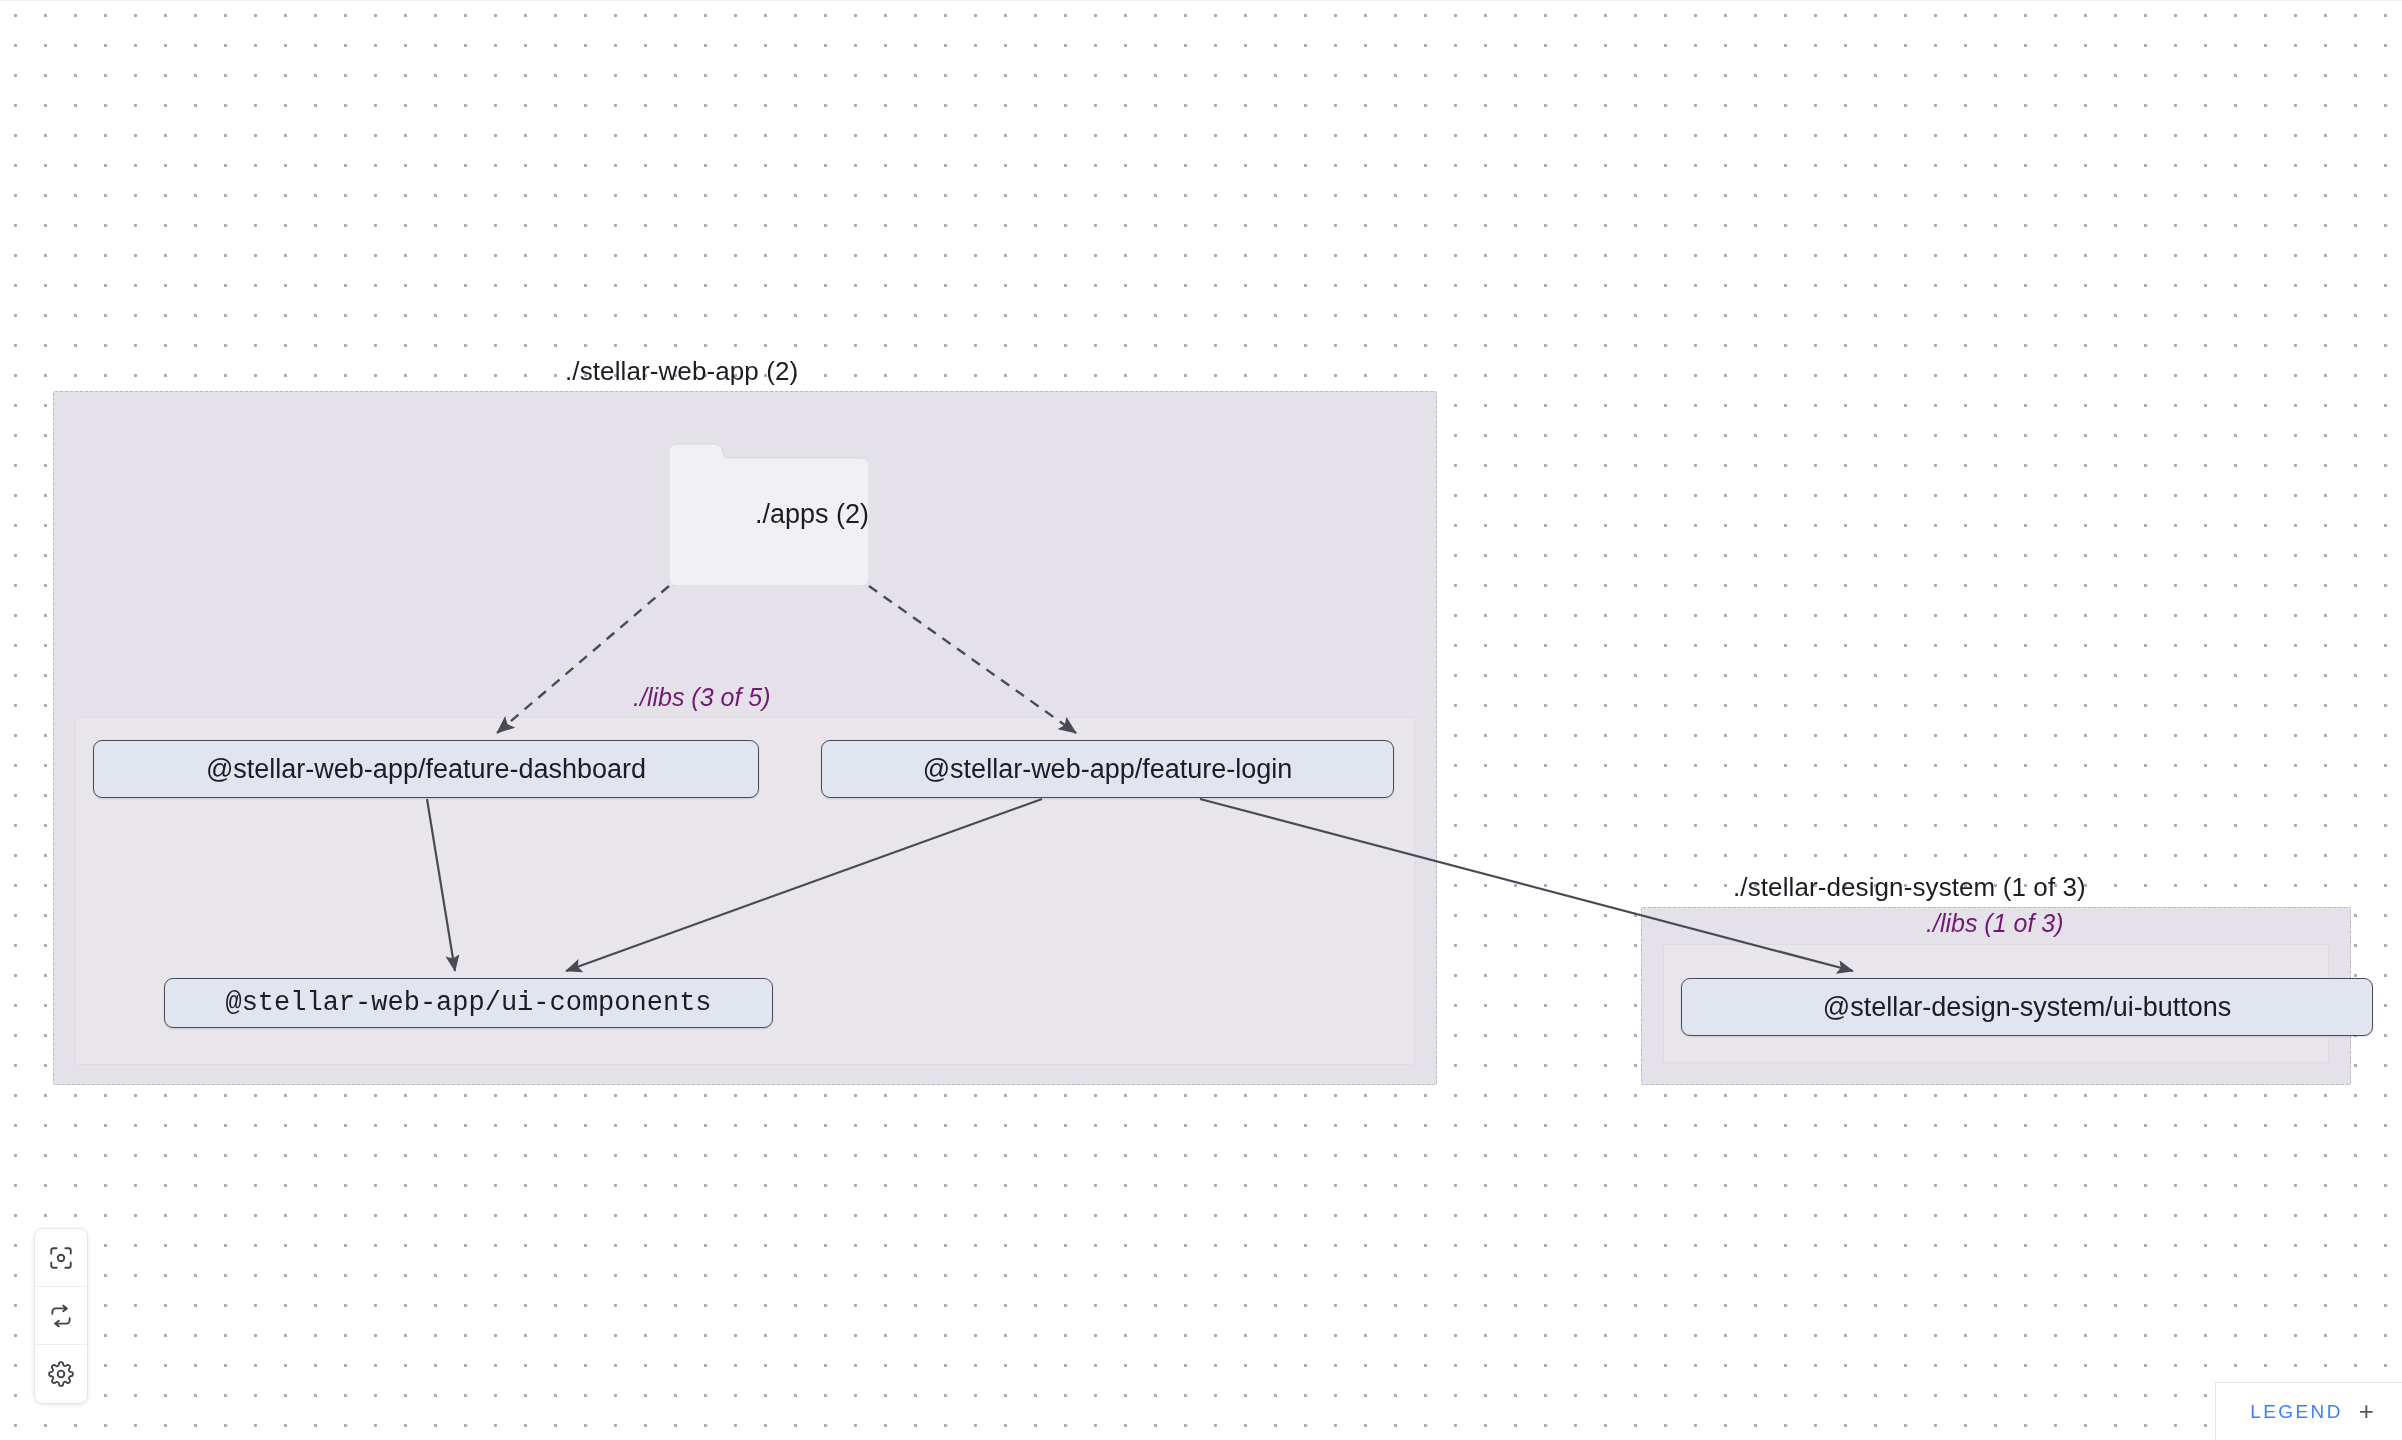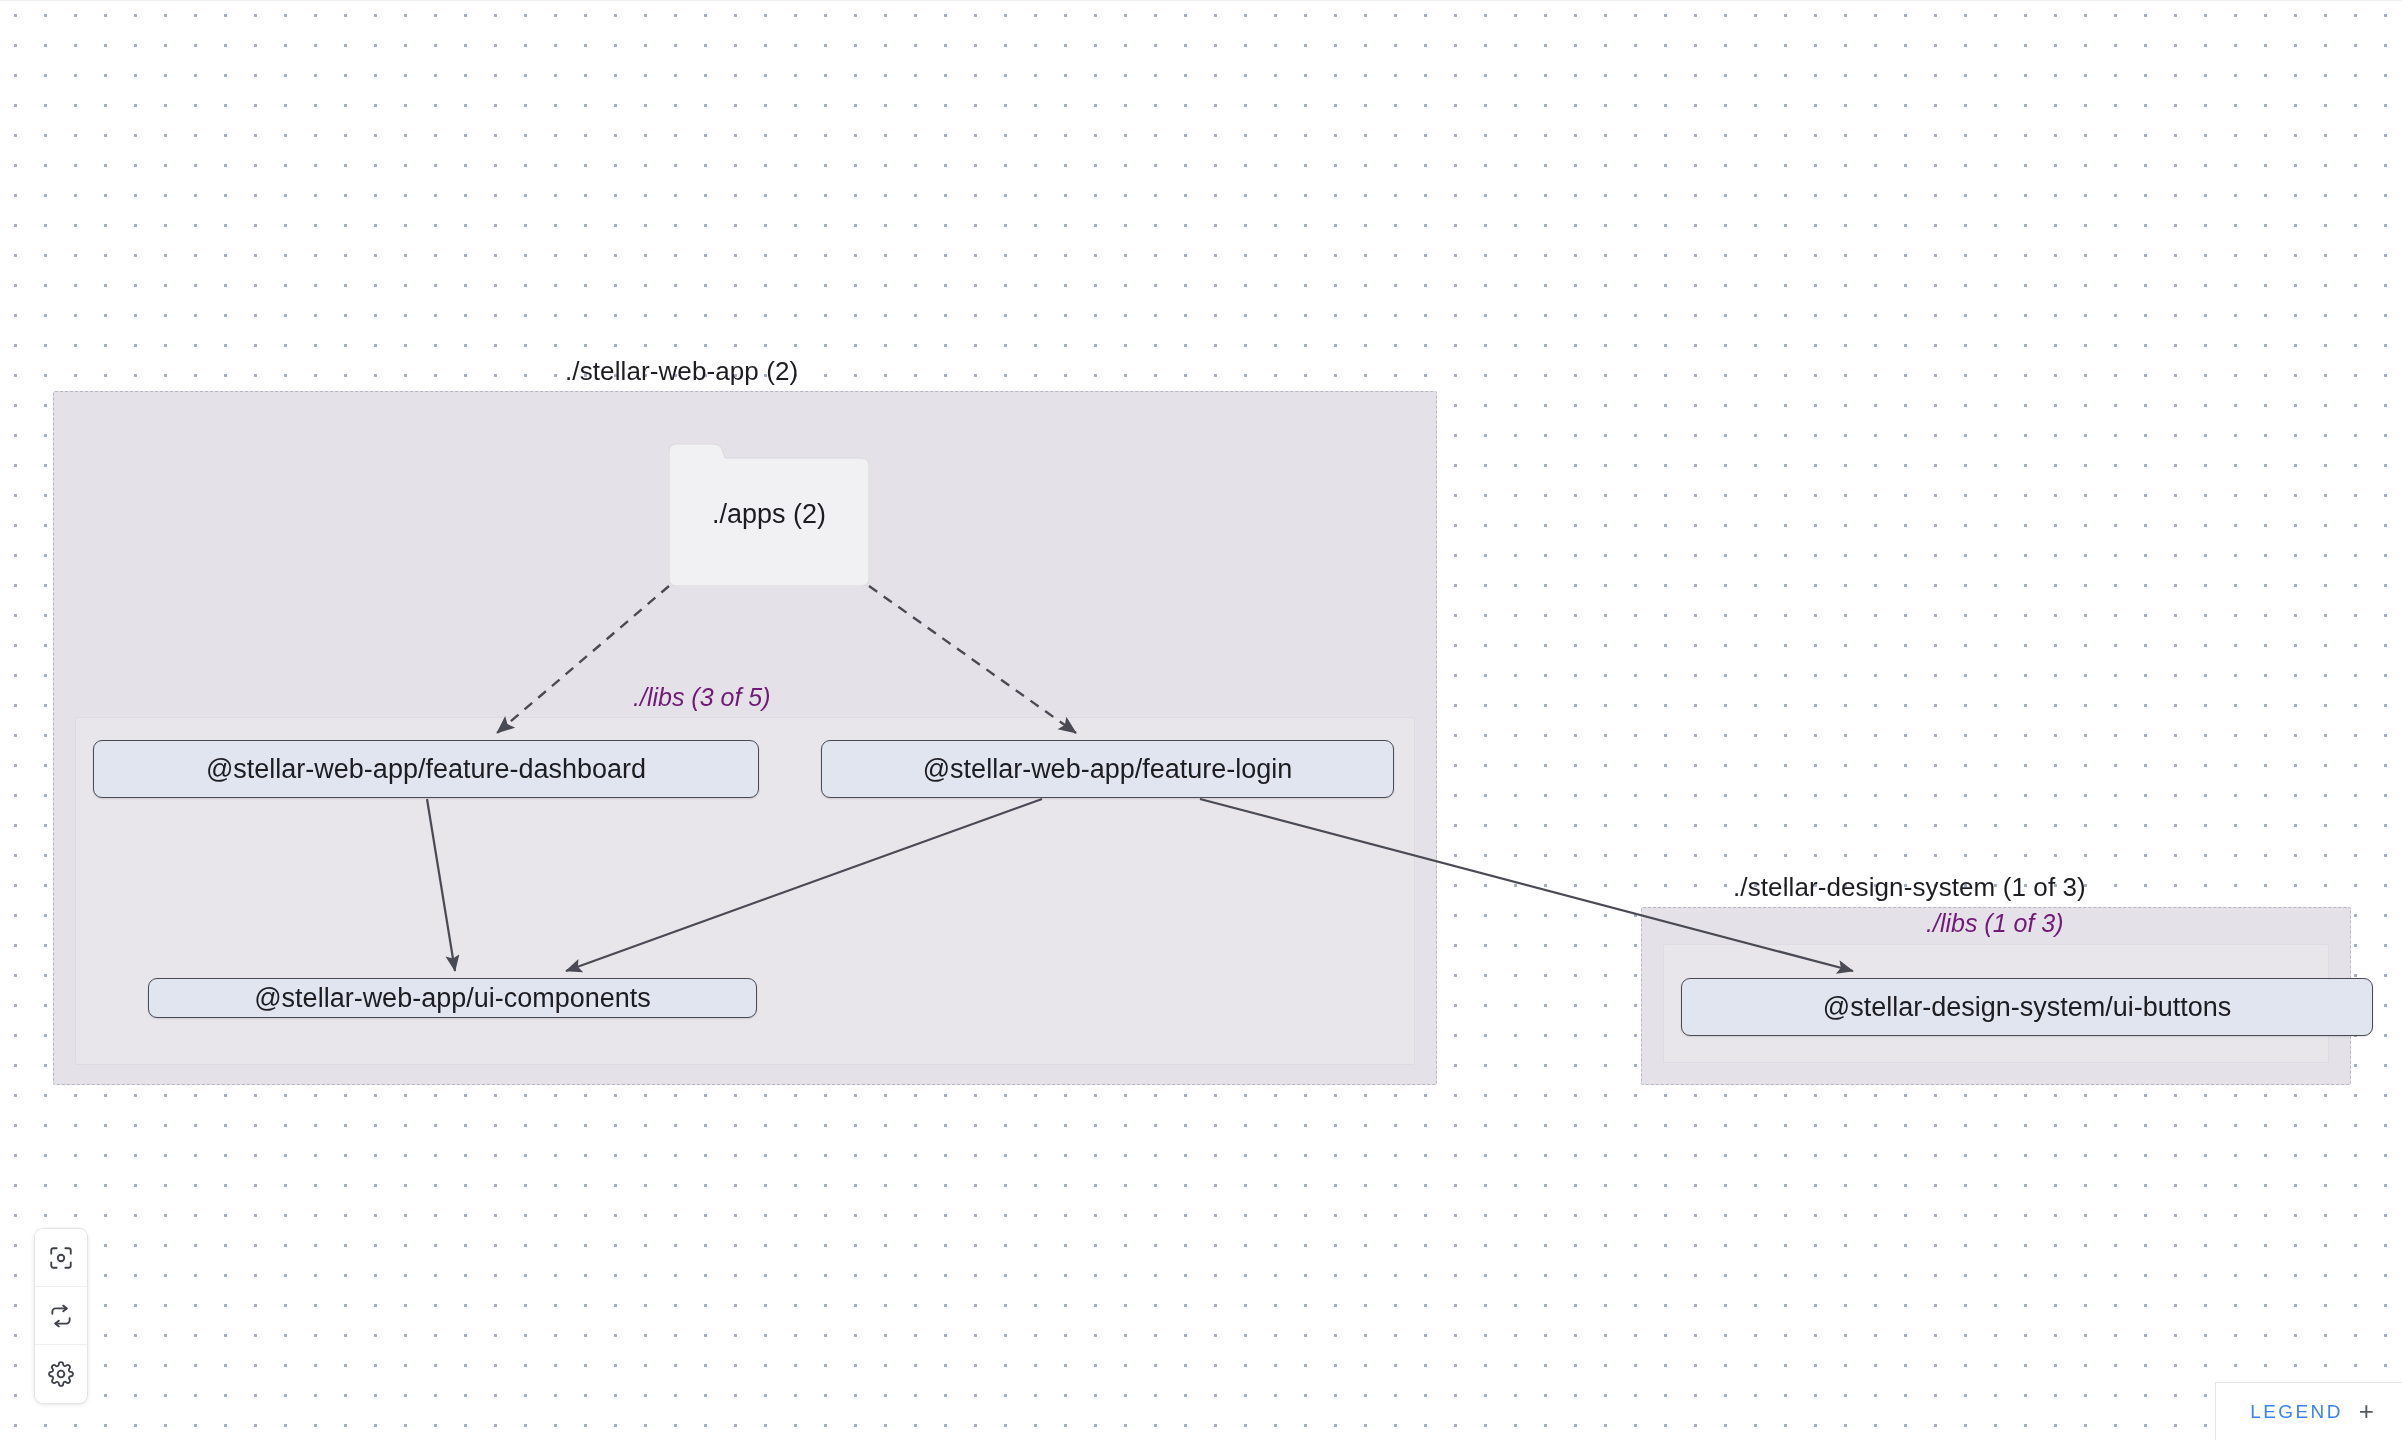--- a/index.html
+++ b/index.html
@@ -96,21 +96,21 @@
     position: absolute;
     z-index: 4;
     cursor: pointer;
   }
 
   .folder-node .folder-label {
     position: absolute;
     left: 0; right: 0;
     top: 50%;
     transform: translateY(-42%);
-    text-align: center;
+    text-align: right;
     color: #1c1c21;
     font-size: 27px;
     white-space: nowrap;
     pointer-events: none;
   }
 
   
   #tool-panel {
     position: absolute;
     left: 34px;
@@ -218,21 +218,21 @@
   <svg width="200" height="148" viewBox="0 0 200 148">
     <path d="M 0 14 Q 0 6 8 6 L 44 6 Q 52 6 54 14 L 56 20 L 192 20 Q 200 20 200 28 L 200 140 Q 200 148 192 148 L 8 148 Q 0 148 0 140 Z" fill="#f1f1f4" stroke="#d9d9de" stroke-width="1"></path>
   </svg>
   <span class="folder-label">./apps (2)</span>
 </div>
 
 <div class="lib-node" style="left:93px; top:740px; width:666px; height:58px;">@stellar-web-app/feature-dashboard</div>
 
 <div class="lib-node" style="left:821px; top:740px; width:573px; height:58px;">@stellar-web-app/feature-login</div>
 
-<div class="lib-node" style="left:148px; top:978px; width:609px; height:40px;">@stellar-web-app/ui-components</div>
+<div class="lib-node" style="left:164px; top:978px; width:609px; height:50px;font-family:Liberation Mono, monospace;">@stellar-web-app/ui-components</div>
 
 <div class="lib-node" style="left:1681px; top:978px; width:692px; height:58px;">@stellar-design-system/ui-buttons</div>
 
 <div id="tool-panel">
 
   <button class="tool-btn" title="Focus graph">
     <span>
       <svg width="26" height="26" viewBox="0 0 24 24" fill="none" stroke="#3f4248" stroke-width="1.7" stroke-linecap="round" stroke-linejoin="round">
         <path d="M3 8 V5 a2 2 0 0 1 2 -2 h3"></path>
         <path d="M16 3 h3 a2 2 0 0 1 2 2 v3"></path>

